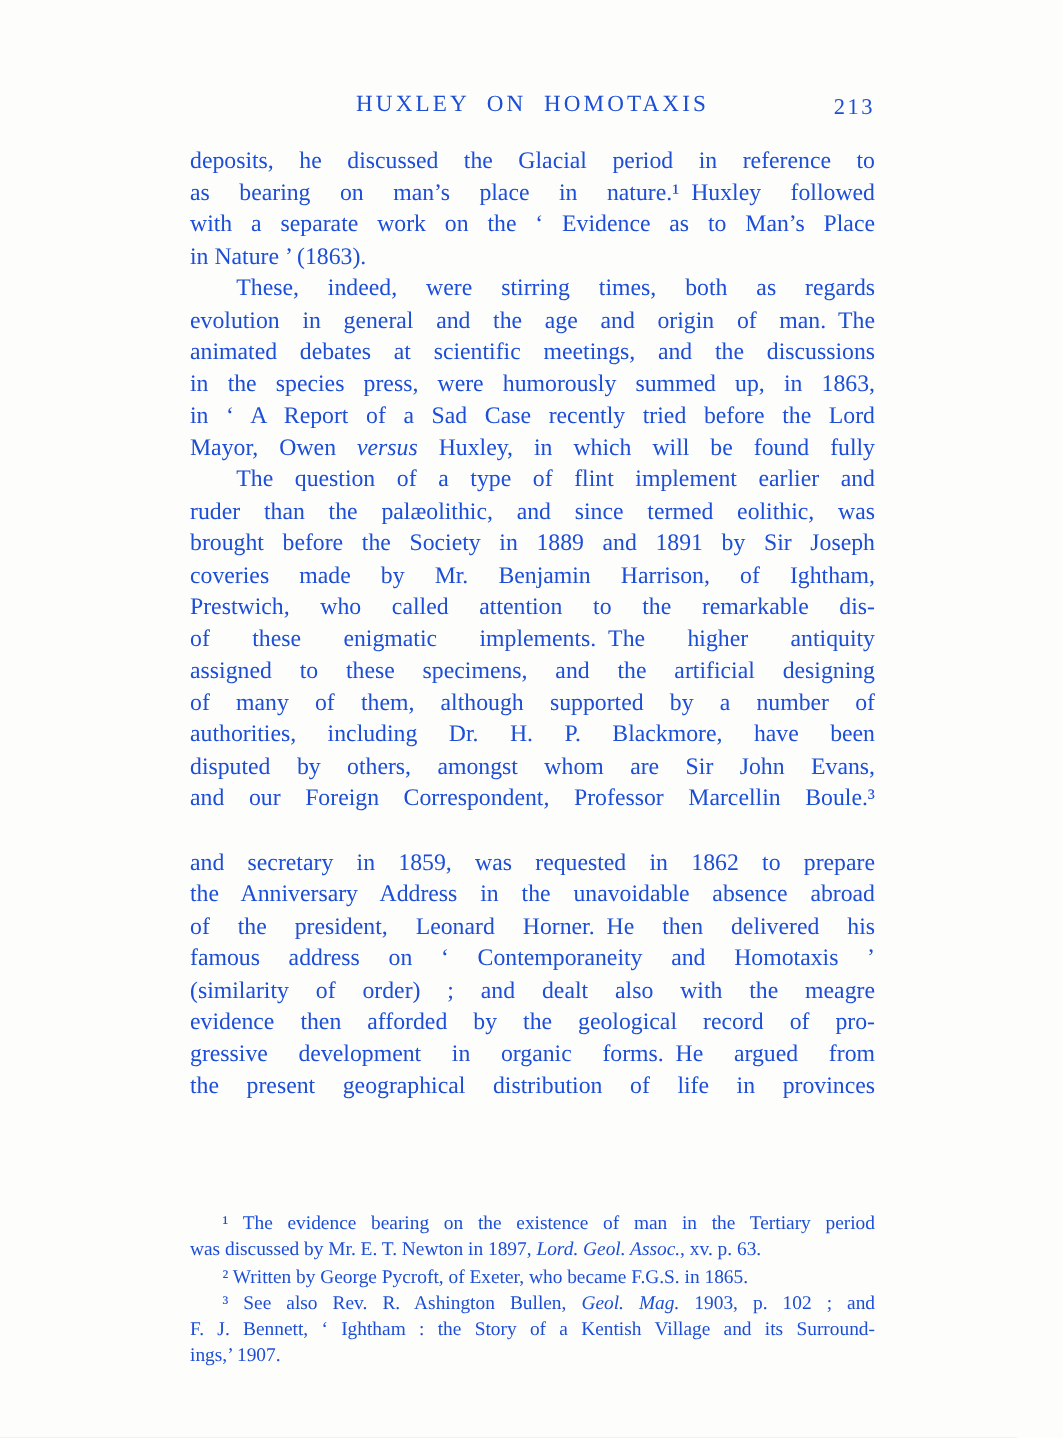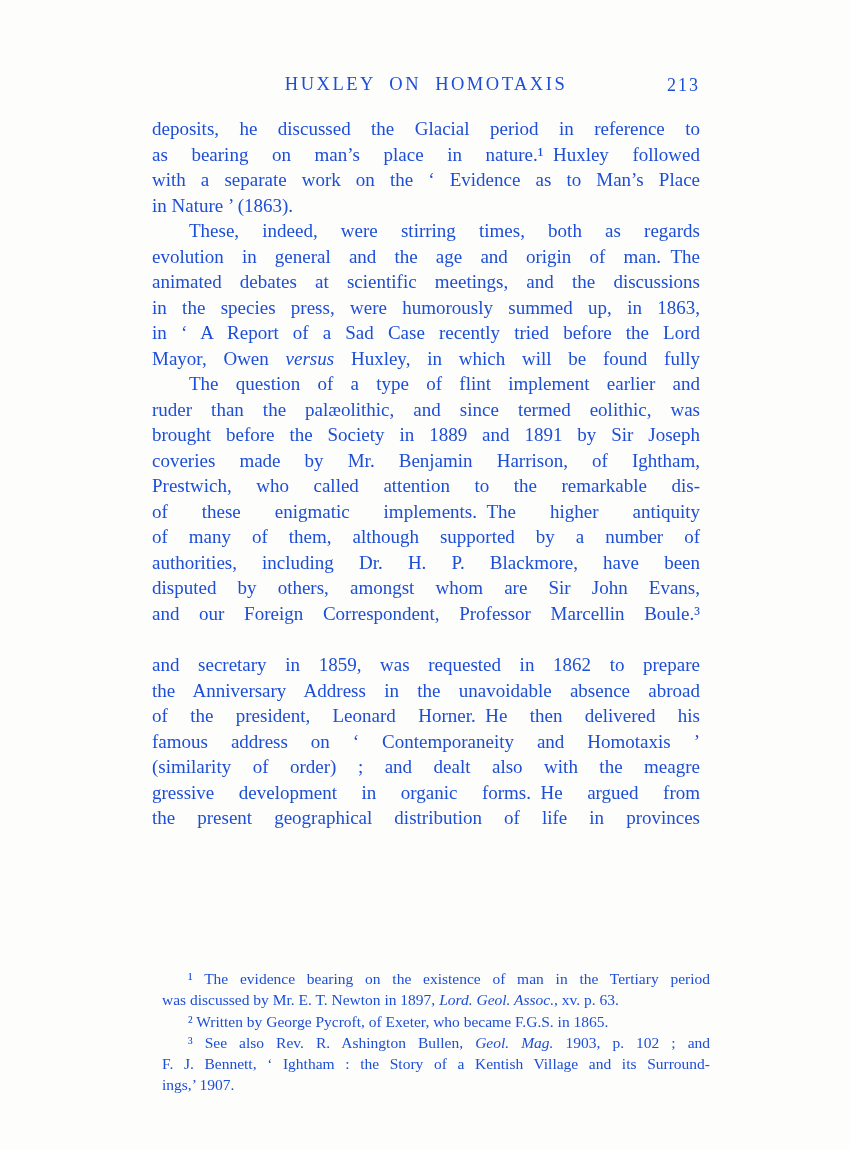--- a/index.html
+++ b/index.html
@@ -57,21 +57,21 @@
   .line {
     text-align: justify;
     text-align-last: justify;
   }
   .line.indent { text-indent: 37px; }
   .line.endline { text-align-last: left; }
   .it { font-style: italic; }
   
   .footnotes {
     position: absolute;
-    left: 162px;
+    left: 152px;
     top: 968px;
     width: 548px;
     font-size: 15.5px;
     line-height: 21.3px;
   }
   .footnotes .line.indent { text-indent: 26px; }
 </style>
 </head>
 <body>
 
@@ -97,31 +97,33 @@
         <div class="line"><span>in ‘ A Report of a Sad Case recently tried before the Lord</span></div>
         <div class="line"><span>Mayor, Owen </span><span class="it">versus</span><span> Huxley, in which will be found fully</span></div>
       </div>
       <div class="para">
         <div class="line indent"><span>The question of a type of flint implement earlier and</span></div>
         <div class="line"><span>ruder than the palæolithic, and since termed eolithic, was</span></div>
         <div class="line"><span>brought before the Society in 1889 and 1891 by Sir Joseph</span></div>
         <div class="line"><span>coveries made by Mr. Benjamin Harrison, of Ightham,</span></div>
         <div class="line"><span>Prestwich, who called attention to the remarkable dis-</span></div>
         <div class="line"><span>of these enigmatic implements. The higher antiquity</span></div>
+        <div class="line"><span>assigned to these specimens, and the artificial designing</span></div>
         <div class="line"><span>of many of them, although supported by a number of</span></div>
         <div class="line"><span>authorities, including Dr. H. P. Blackmore, have been</span></div>
         <div class="line"><span>disputed by others, amongst whom are Sir John Evans,</span></div>
         <div class="line"><span>and our Foreign Correspondent, Professor Marcellin Boule.³</span></div>
       </div>
       <div class="para gap">
         <div class="line"><span>and secretary in 1859, was requested in 1862 to prepare</span></div>
         <div class="line"><span>the Anniversary Address in the unavoidable absence abroad</span></div>
         <div class="line"><span>of the president, Leonard Horner. He then delivered his</span></div>
         <div class="line"><span>famous address on ‘ Contemporaneity and Homotaxis ’</span></div>
         <div class="line"><span>(similarity of order) ; and dealt also with the meagre</span></div>
+        <div class="line"><span>evidence then afforded by the geological record of pro-</span></div>
         <div class="line"><span>gressive development in organic forms. He argued from</span></div>
         <div class="line"><span>the present geographical distribution of life in provinces</span></div>
       </div>
     </main>
 
   <section class="footnotes" id="footnote-block">
       <div class="para">
         <div class="line indent"><span>¹ The evidence bearing on the existence of man in the Tertiary period</span></div>
         <div class="line endline"><span>was discussed by Mr. E. T. Newton in 1897, </span><span class="it">Lord. Geol. Assoc.</span><span>, xv. p. 63.</span></div>
       </div>

